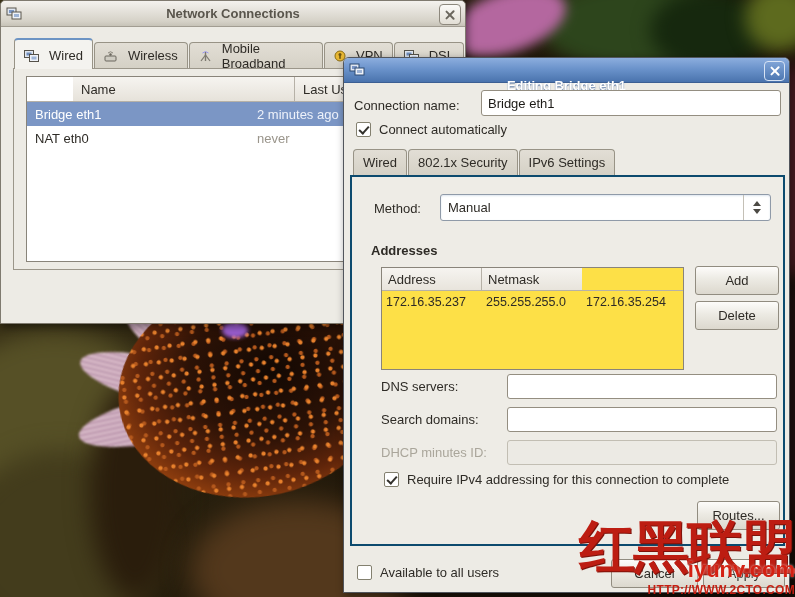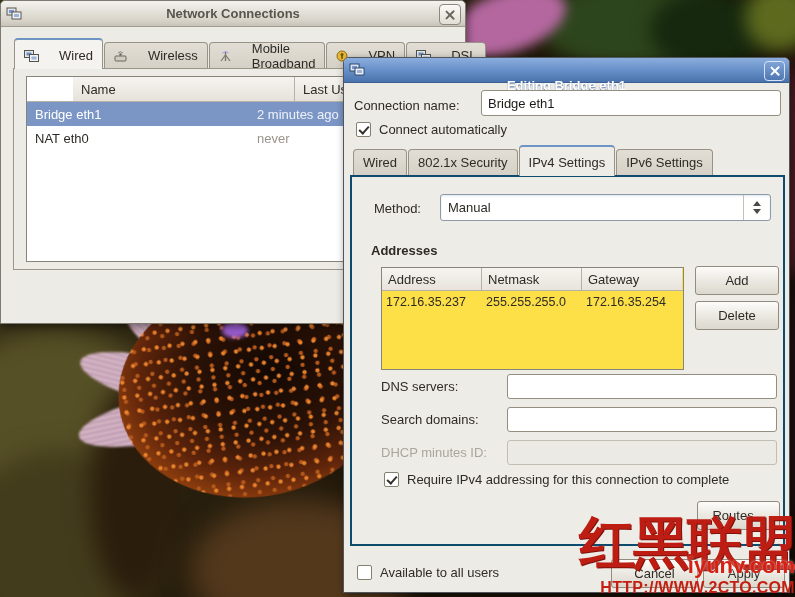--- a/index.html
+++ b/index.html
@@ -15,21 +15,21 @@
   #flower-center{position:absolute;left:118px;top:282px;width:270px;height:215px;border-radius:50%;
     background-image:
       radial-gradient(circle,#e8812c 1.6px,rgba(0,0,0,0) 2.6px),
       radial-gradient(circle,#b4581c 1.6px,rgba(0,0,0,0) 2.6px),
       radial-gradient(ellipse at 58% 42%,#120803 0%,#2c1206 38%,#5e240a 60%,#98430f 78%,#bc5c18 95%);
     background-size:13px 15px,15px 12px,100% 100%;filter:blur(.6px);transform:rotate(-8deg);}
   #watermark{position:absolute;right:0;bottom:0;z-index:60;text-align:right;pointer-events:none;}
   #wm-brand{font-family:"DejaVu Serif",serif;font-weight:bold;font-size:56px;line-height:.9;
     color:#bd1d12;text-shadow:1px 1px 0 #7e120a;letter-spacing:-2px;}
   #wm-site{font-weight:bold;font-size:22px;color:#d42113;text-shadow:0 0 3px #ffffffb0;margin-top:-14px;}
-  #wm-url{font-weight:bold;font-size:16px;color:#c41f12;letter-spacing:.3px;}
+  #wm-url{font-weight:bold;font-size:12px;color:#c41f12;letter-spacing:.3px;}
   
   .win{position:absolute;background:#edebe5;border:1px solid #7f7a6f;box-shadow:2px 3px 8px rgba(0,0,0,.45);}
   .btn{display:flex;align-items:center;justify-content:center;
     background:linear-gradient(#fdfcfa,#eceae3 45%,#dcd8ce);border:1px solid #918c80;border-radius:3px;
     color:#2e2b26;cursor:default;}
   .entry{background:#fff;border:1px solid #948e81;border-radius:3px;font:13px "Liberation Sans",sans-serif;
     color:#1c1a16;padding:0 6px;box-sizing:border-box;}
   .entry:disabled{background:#eceae4;border-color:#c2beb3;}
   .checkbox{width:15px;height:15px;background:#fff;border:1px solid #83806f;border-radius:2px;
     box-sizing:border-box;position:relative;flex:none;}
@@ -41,21 +41,21 @@
   .xglyph::after{transform:rotate(-45deg);}
   
   #main-window{left:0;top:0;width:464px;height:322px;border-radius:5px 5px 0 0;}
   #mw-titlebar{position:relative;height:25px;background:linear-gradient(#f4f2ee,#d6d2c8 80%,#c7c3b8);
     border-bottom:1px solid #a29d92;border-radius:5px 5px 0 0;display:flex;align-items:center;}
   #mw-title{position:absolute;left:0;right:0;text-align:center;font-weight:bold;color:#59554c;}
   #mw-close{position:absolute;right:4px;top:3px;width:20px;height:19px;border:1px solid #8d887d;border-radius:4px;
     background:linear-gradient(#fbfaf7,#e2ded5);display:flex;align-items:center;justify-content:center;}
   #mw-close .xglyph::before,#mw-close .xglyph::after{background:#6b675e;}
   .mw-tabs{position:absolute;left:13px;top:39px;display:flex;align-items:flex-end;height:29px;}
-  .tab{display:flex;align-items:center;gap:20px;padding:4px 9px 5px;background:linear-gradient(#e2ded5,#d4d0c5);
+  .tab{display:flex;align-items:center;gap:10px;padding:4px 9px 5px;background:linear-gradient(#e2ded5,#d4d0c5);
     border:1px solid #989386;border-bottom:none;border-radius:4px 4px 0 0;margin-right:1px;color:#2e2b26;height:17px;}
   .tab.active{background:#f4f3ef;padding-top:7px;border-top:2px solid #6d94c4;position:relative;z-index:3;}
   #mw-frame{position:absolute;left:12px;top:67px;width:440px;height:200px;border:1px solid #9b968a;background:#edebe5;}
   #mw-list{position:absolute;left:12px;top:7px;width:412px;height:184px;background:#fff;border:1px solid #89847a;overflow:hidden;}
   .lh-row{display:flex;height:24px;border-bottom:1px solid #b6b1a7;}
   .lh-cell{display:flex;align-items:center;padding:0 8px;background:linear-gradient(#f6f4f0,#e6e2da);
     border-right:1px solid #b6b1a7;box-sizing:border-box;color:#2e2b26;}
   .lh-cell:last-child{border-right:none;}
   .lr-row{display:flex;height:24px;align-items:center;}
   .lr-row.selected{background:#7b96c5;color:#fff;}
@@ -248,23 +248,20 @@
       <span>Connect automatically</span>
     </div>
 
     <div id="dlg-tabs">
       <div class="tab">
           <span>Wired</span>
         </div>
       <div class="tab">
           <span>802.1x Security</span>
         </div>
-      <div class="tab active" style="background:#eeece6;">
-          <span>IPv4 Settings</span>
-        </div>
       <div class="tab">
           <span>IPv6 Settings</span>
         </div>
     </div>
 
     <div id="dlg-frame">
       <div class="dlg-label" style="left:22px;top:24px;">Method:</div>
       <div id="method-combo">
         <span class="val">Manual</span>
         <span id="combo-spin">
@@ -272,21 +269,20 @@
             <span class="arr-dn"></span>
           </span>
       </div>
 
       <div class="dlg-label" style="left:19px;top:66px;font-weight:bold;">Addresses</div>
 
       <div id="addr-table">
         <div class="at-hrow">
           <div class="at-hcell">Address</div>
           <div class="at-hcell">Netmask</div>
-          <div class="at-hcell">Gateway</div>
         </div>
         <div class="at-drow">
           <div class="at-dcell">172.16.35.237</div>
           <div class="at-dcell">255.255.255.0</div>
           <div class="at-dcell">172.16.35.254</div>
         </div>
       </div>
       <div class="btn side-btn" style="left:343px;top:124px;">Delete</div>
       <div class="btn side-btn" style="left:343px;top:89px;">Add</div>
 

